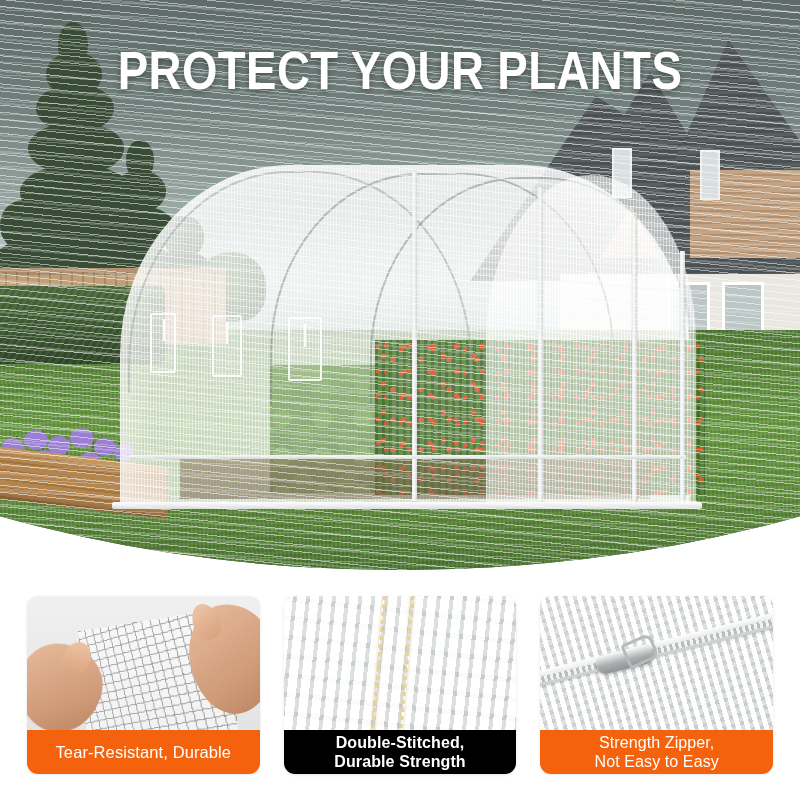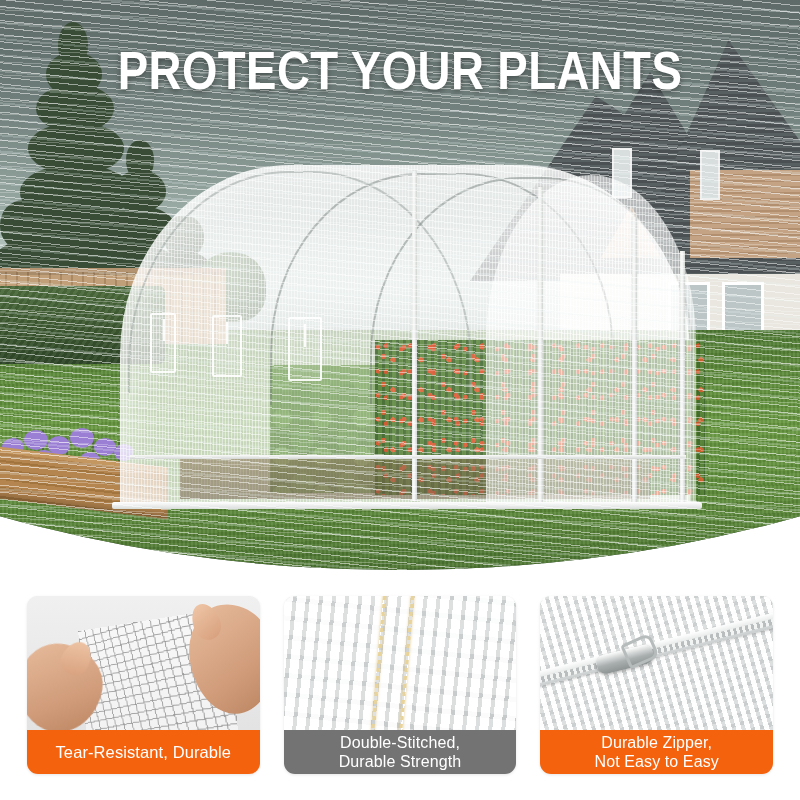--- a/index.html
+++ b/index.html
@@ -336,35 +336,35 @@
       </div>
     </div>
 
     <div class="card">
       <div class="card-photo">
         <div class="p2">
           <div class="stitch s2a"></div>
           <div class="stitch s2b"></div>
         </div>
       </div>
-      <div class="card-cap two" style="background: #737373; color: rgb(255, 255, 255);">
+      <div class="card-cap two" style="background: #000000; color: rgb(255, 255, 255); font-weight: bold;">
         <span>Double-Stitched,</span>
         <span>Durable Strength</span>
       </div>
     </div>
 
     <div class="card">
       <div class="card-photo">
         <div class="p3">
           <div class="zip-tape"></div>
           <div class="zip-teeth"></div>
           <div class="slider"></div>
           <div class="pull"></div>
         </div>
       </div>
       <div class="card-cap two" style="background: rgb(244, 98, 14); color: rgb(255, 255, 255);">
-        <span>Durable Zipper,</span>
+        <span>Strength Zipper,</span>
         <span>Not Easy to Easy</span>
       </div>
     </div>
   </div>
 
 </div>
 
 </body></html>

